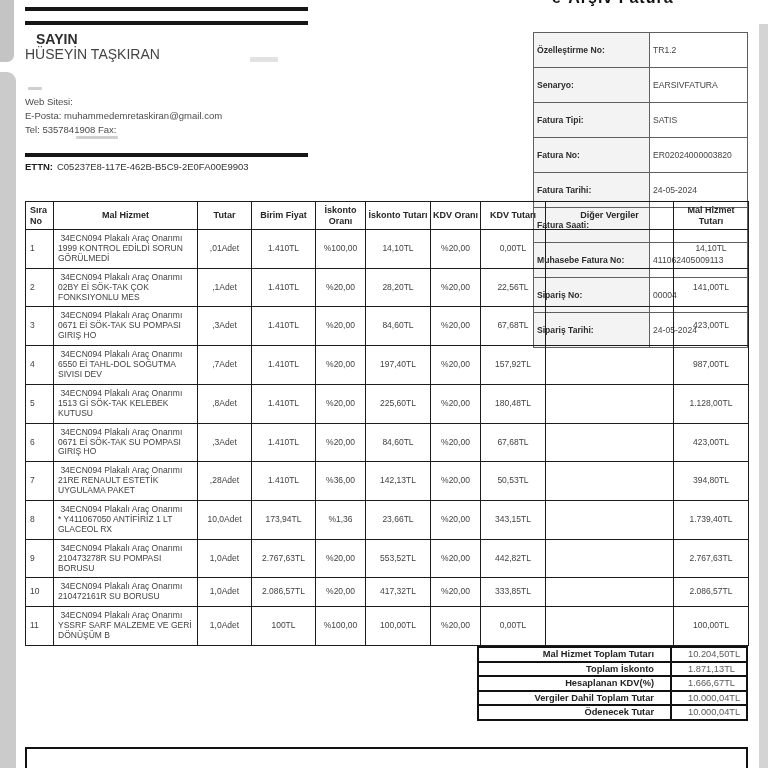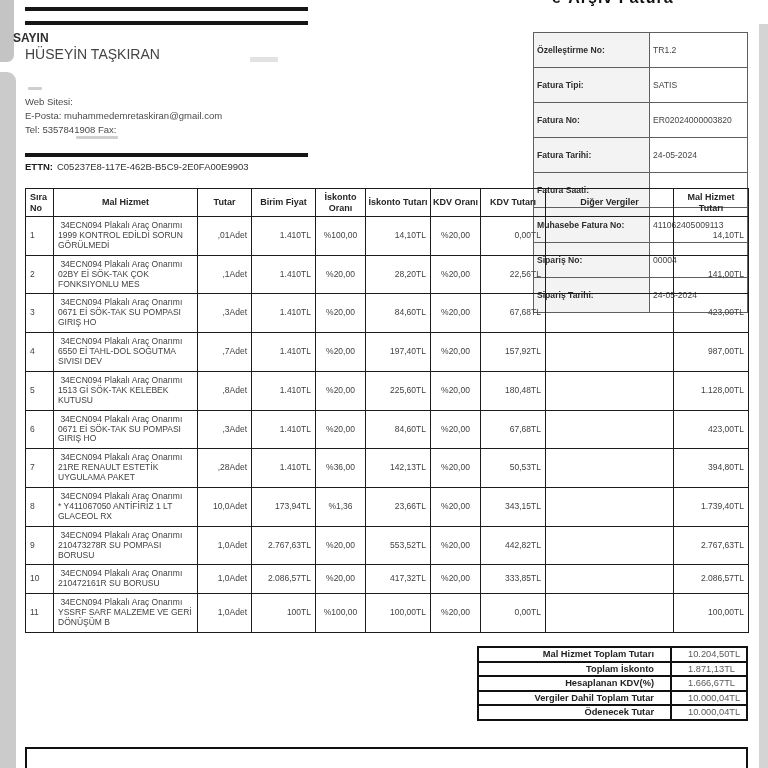--- a/index.html
+++ b/index.html
@@ -20,49 +20,49 @@
 
   
   .bar { position:absolute; left:25px; width:283px; background:#161616; }
   .bar1 { top:7px;  height:4px; }
   .bar2 { top:21px; height:4px; }
   .bar3 { top:153px; height:4px; }
 
   
   .smudge { position:absolute; background:#cfcfcf; border-radius:1px; }
 
-  .sayin   { position:absolute; left:13px; top:31px; font-weight:bold; font-size:12px; color:#2d2d2d; }
+  .sayin   { position:absolute; left:36px; top:31px; font-weight:bold; font-size:14px; color:#2d2d2d; }
   .rname   { position:absolute; left:25px; top:46px; font-size:14px; color:#444;text-align:right; }
   .contact { position:absolute; left:25px; font-size:9.5px; color:#4a4a4a; }
   .ettn    { position:absolute; left:25px; top:161px; font-size:9.5px; color:#333; }
   .ettn b  { color:#1d1d1d; margin-right:4px; }
 
   
   table.info { position:absolute; left:533px; top:32px; width:215px; border-collapse:collapse; table-layout:fixed; }
   table.info td {
     border:1px solid #5f5f5f; font-size:8.6px; height:14.5px; padding:12px 3px;
     overflow:hidden; white-space:nowrap;
   }
   table.info td.lab { font-weight:bold; color:#2c2c2c; background:#f3f3f3; width:116px; }
   table.info td.val { color:#454545; }
 
   
-  table.items { position:absolute; left:25px; top:188px; width:723px; border-collapse:collapse; table-layout:fixed; }
+  table.items { position:absolute; left:25px; top:201px; width:723px; border-collapse:collapse; table-layout:fixed; }
   table.items th {
     border:1.5px solid #1c1c1c; font-size:9px; font-weight:bold; color:#262626;
     padding:3px 2px; line-height:10.5px; text-align:center; vertical-align:middle; height:27px;
   }
   table.items th.h-sira { text-align:left; padding-left:4px; }
   table.items td {
     border:1.5px solid #1c1c1c; font-size:8.5px; color:#424242;
     padding:4px 4px; line-height:9.9px; vertical-align:middle;
   }
   td.c-no   { text-align:left; padding-left:5px; }
   td.c-desc { white-space:pre-wrap; vertical-align:middle; }
-  td.c-num  { text-align:right; }
+  td.c-num  { text-align:center; }
   td.c-pct  { text-align:center; }
 
   
   table.totals { position:absolute; left:477px; top:646px; width:271px; border-collapse:collapse; table-layout:fixed; border:2.5px solid #111; }
   table.totals td { border:2px solid #111; height:14.5px; font-size:9.3px; padding:1px 16px; white-space:nowrap; overflow:hidden; }
   table.totals td.tlab { font-weight:bold; color:#232323; text-align:right; width:193px; }
   table.totals td.tval { color:#5a5a5a; text-align:right;margin-top:31px; }
 
   .bottom-box { position:absolute; left:25px; top:747px; width:723px; height:38px; border:2px solid #111; background:#fff; }
 </style>
@@ -105,20 +105,24 @@
   <div class="bar bar3"></div>
   <div class="ettn">
     <b>ETTN:</b><span>C05237E8-117E-462B-B5C9-2E0FA00E9903</span>
   </div>
 
   <table class="info">
     <tbody id="info-tbody">
         <tr>
           <td class="lab">Özelleştirme No:</td>
           <td class="val">TR1.2</td>
+        </tr>
+        <tr>
+          <td class="lab">Senaryo:</td>
+          <td class="val">EARSIVFATURA</td>
         </tr>
         <tr>
           <td class="lab">Fatura Tipi:</td>
           <td class="val">SATIS</td>
         </tr>
         <tr>
           <td class="lab">Fatura No:</td>
           <td class="val">ER02024000003820</td>
         </tr>
         <tr>

